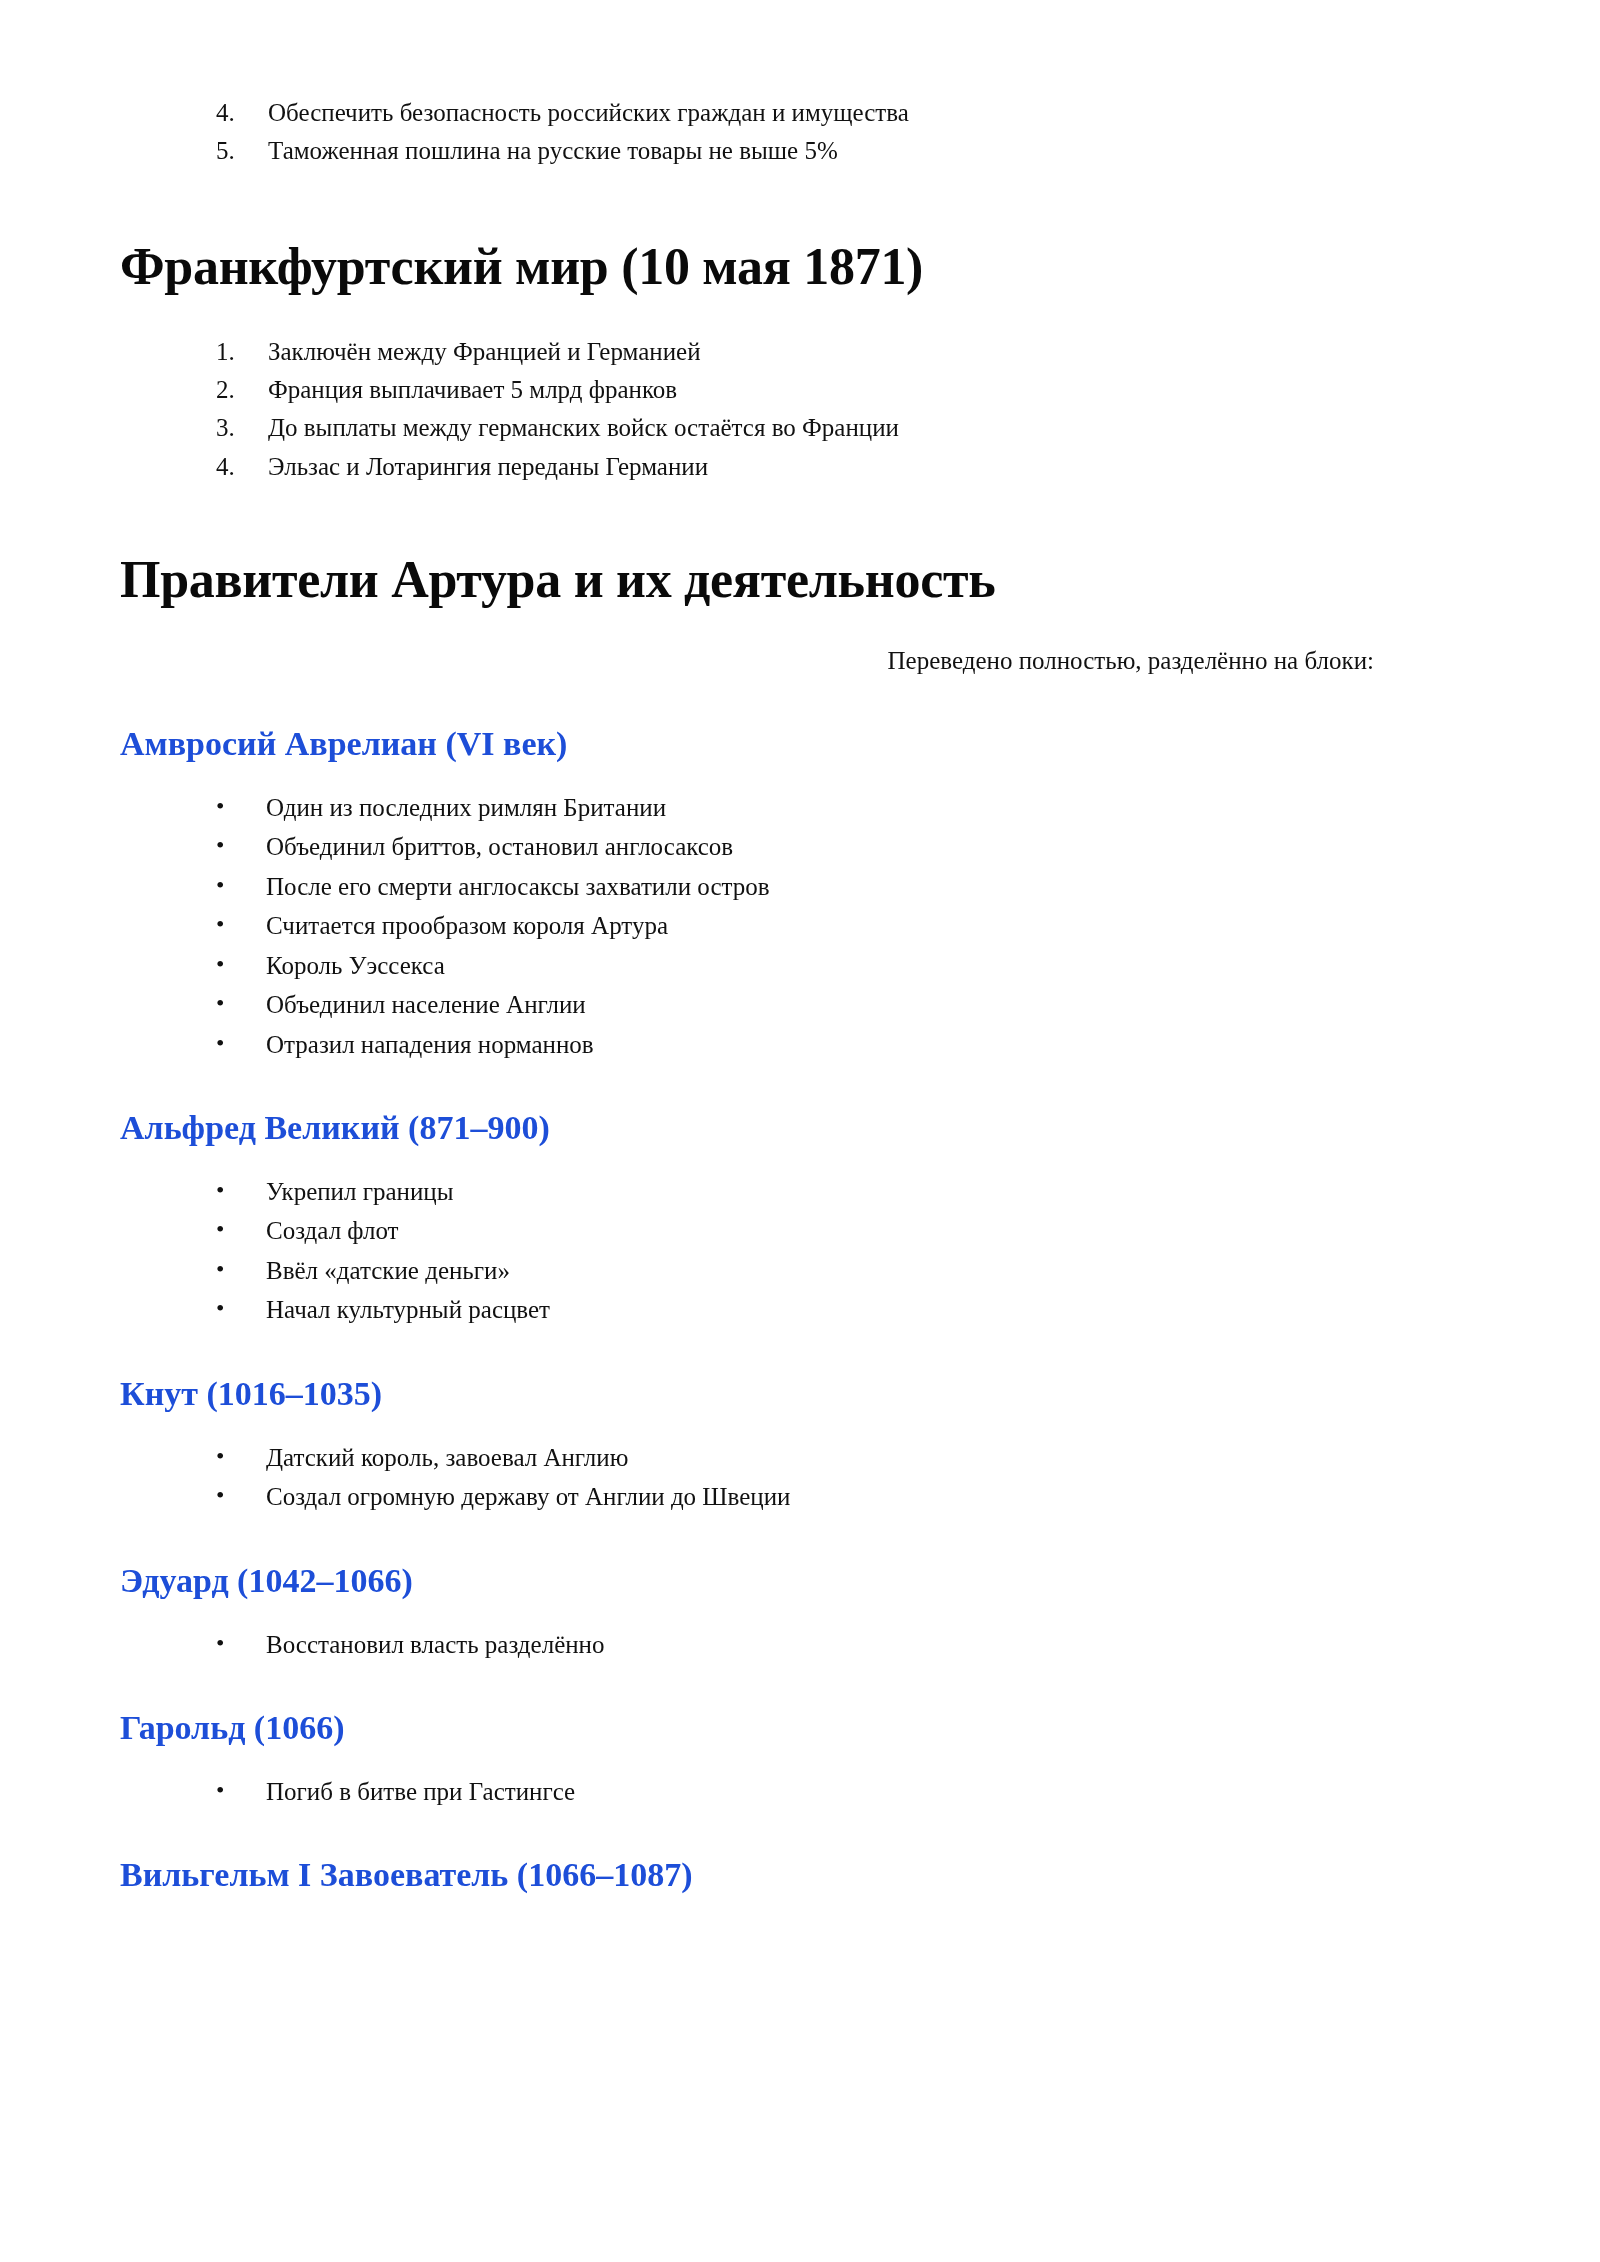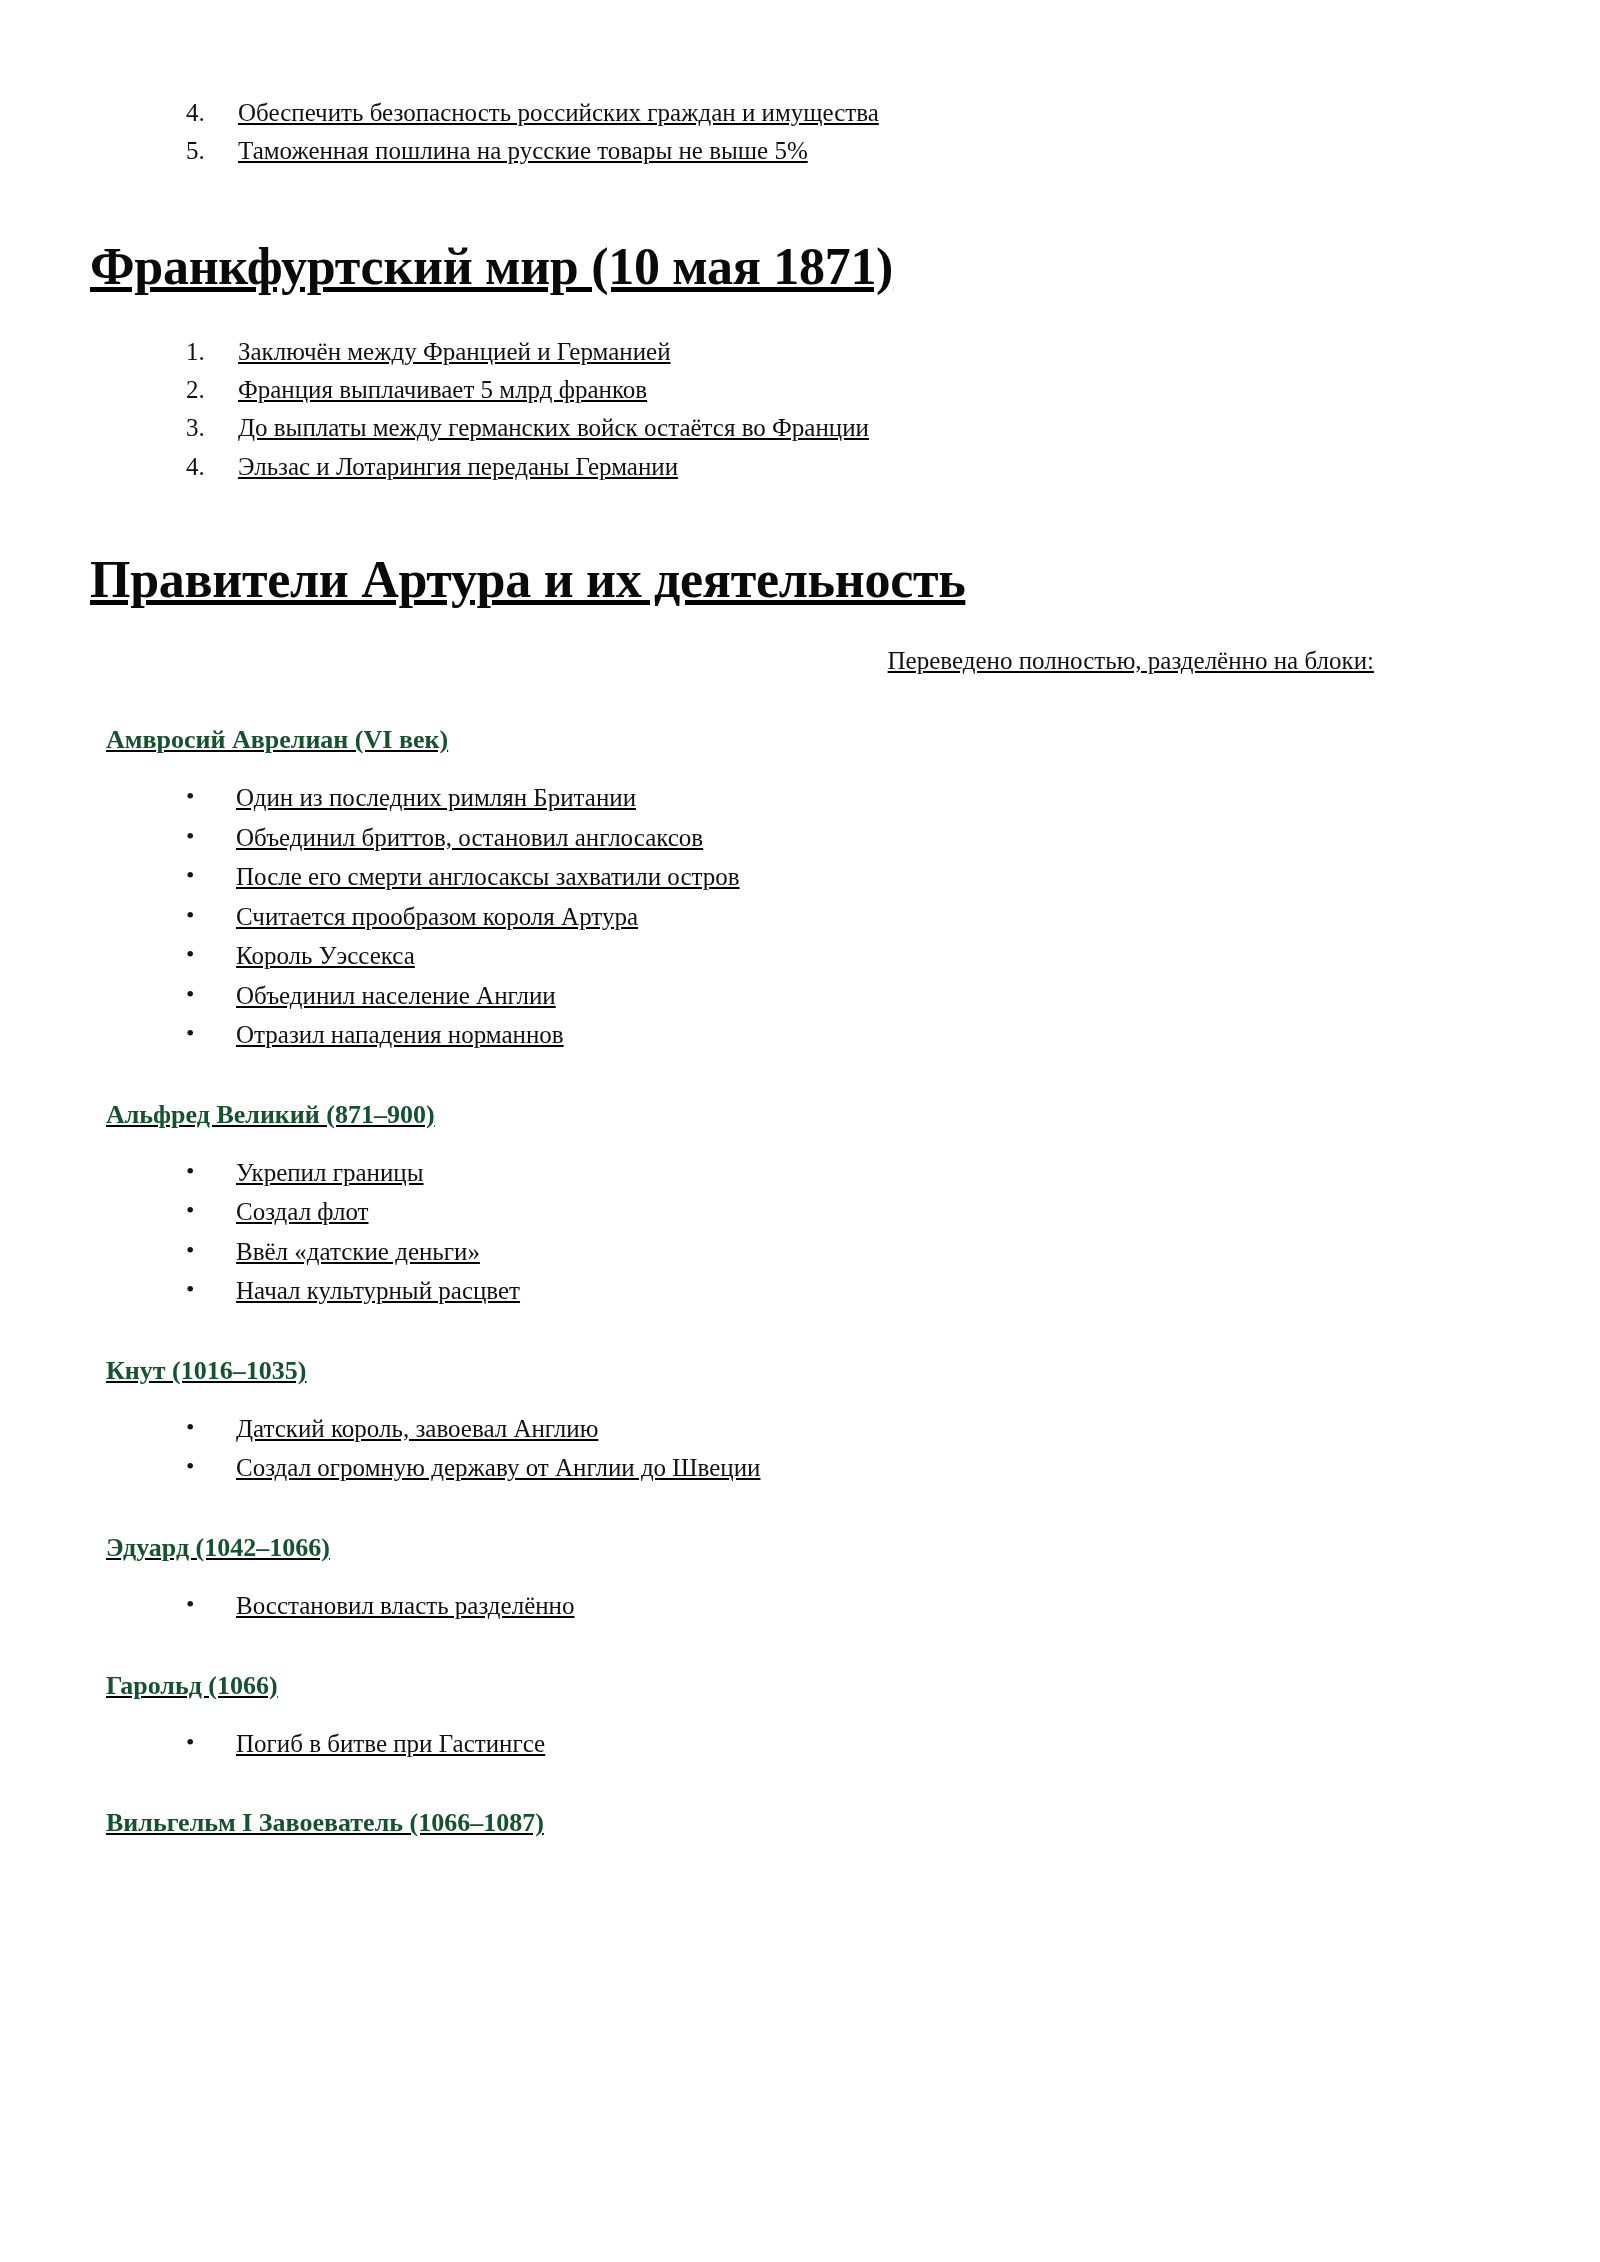--- a/index.html
+++ b/index.html
@@ -14,46 +14,45 @@
     font-family: "Liberation Serif", "DejaVu Serif", serif;
     color: #000000;
     position: relative;
     overflow: hidden;
   }
   .page {
     width: 1584px;
     min-height: 2262px;
     background: #ffffff;
     box-sizing: border-box;
-    padding: 96px 210px 60px 90px;
-    text-decoration: underline;
+    padding: 96px 210px 60px 120px;
   }
 
   
   .h1 {
     font-size: 52px;
     font-weight: bold;
     line-height: 1.16;
     letter-spacing: -0.3px;
     margin: 0;
     padding: 0;
     color: #0a0a0a;
   }
   .h1-block {
     margin: 68px 0 38px 0;
   }
   .h1-block.second {
     margin: 66px 0 34px 0;
   }
   .h3 {
-    font-size: 26px;
+    font-size: 34px;
     font-weight: bold;
     line-height: 1.2;
-    margin: 16px;
-    color: #14532d;
+    margin: 0;
+    color: #1d4ed8;
   }
   .h3-block {
     margin: 46px 0 26px 0;
   }
 
   
   .para {
     font-size: 25px;
     line-height: 1.35;
     margin: 0;

